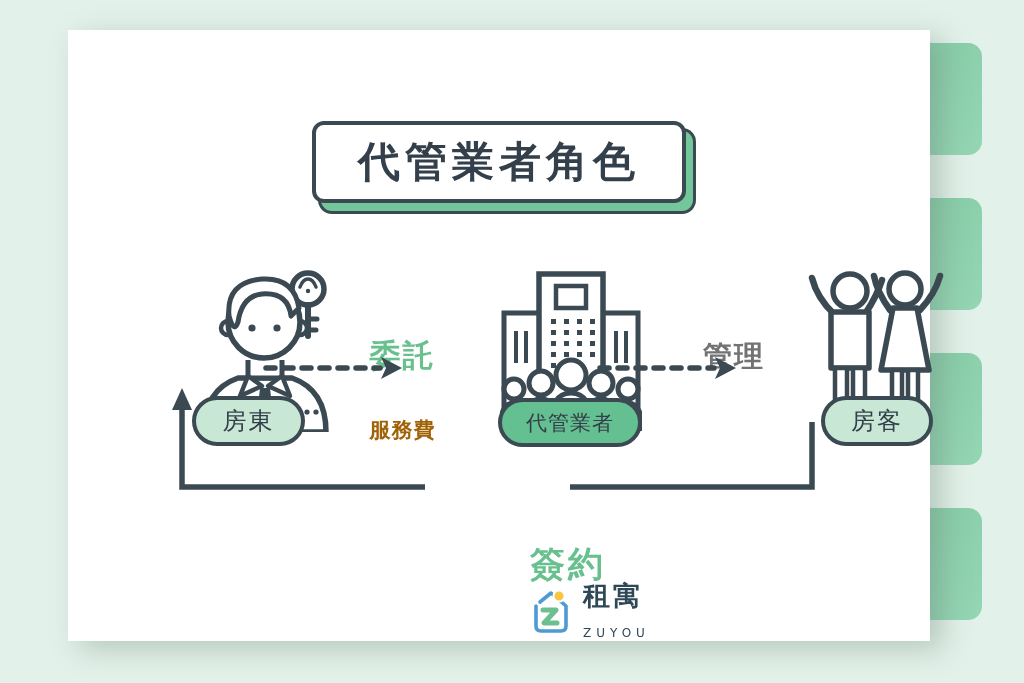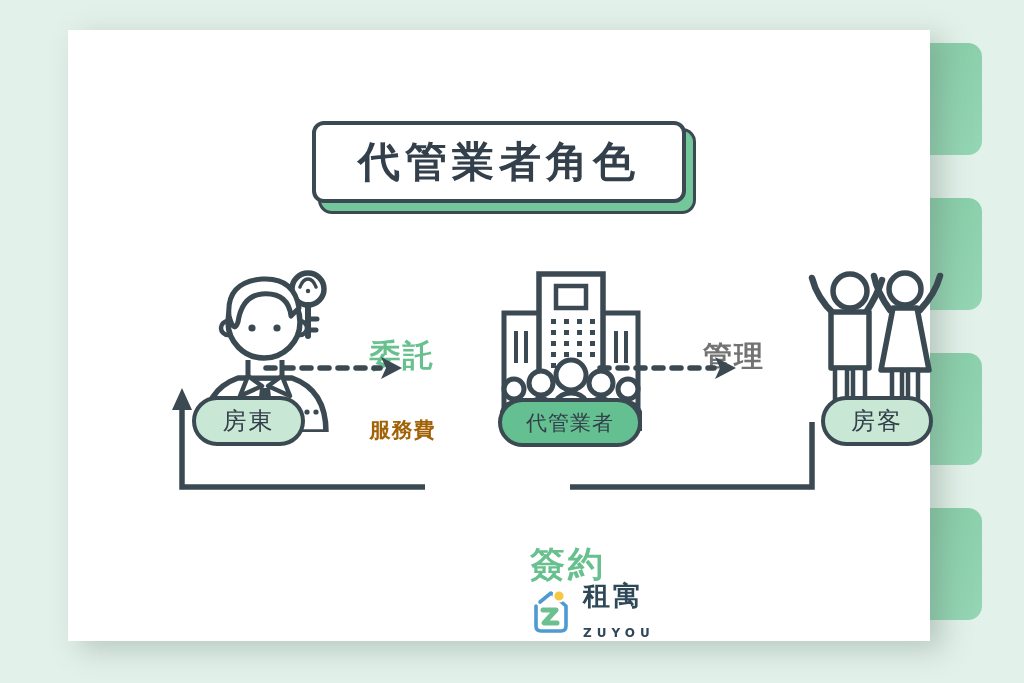--- a/index.html
+++ b/index.html
@@ -46,21 +46,21 @@
 
   .arrow-svg { position:absolute; }
   .arrow1 { left:262px; top:352px; }
   .arrow2 { left:596px; top:352px; }
   .connector { left:0; top:0; pointer-events:none; }
 
   
   .logo { position:absolute; left:460px; top:551px; display:flex; align-items:center; gap:9px; }
   .logo-text { display:flex; flex-direction:column; align-items:flex-start; }
   .logo-name { font-size:27px; font-weight:700; color:#2f4858; letter-spacing:3px; line-height:1.1; }
-  .logo-sub  { font-size:12px; font-weight:700; color:#2f4858; letter-spacing:5px; margin-top:15px; }
+  .logo-sub  { font-size:12px; font-weight:400; color:#2f4858; letter-spacing:5px; margin-top:15px; }
 </style>
 </head>
 <body>
 
 <div class="stage">
 
   <div class="side-tab tab1"></div>
   <div class="side-tab tab2"></div>
   <div class="side-tab tab3"></div>
   <div class="side-tab tab4"></div>

